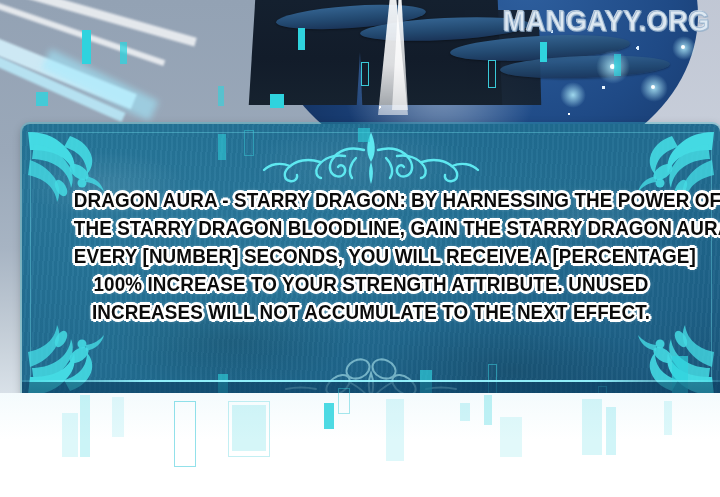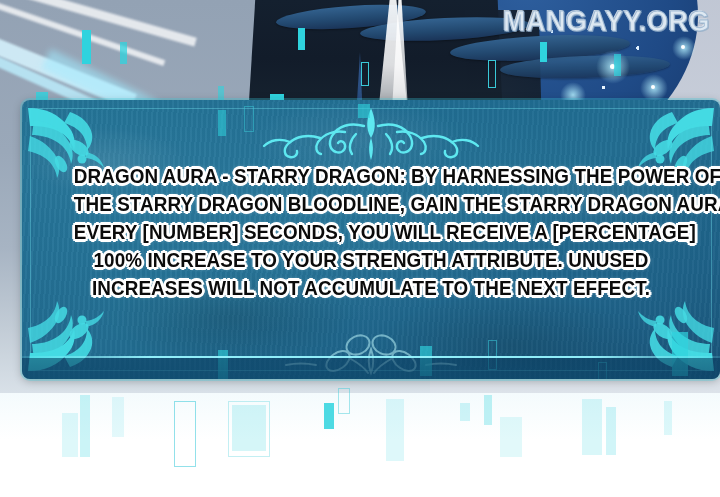--- a/index.html
+++ b/index.html
@@ -93,21 +93,21 @@
   .sparkglow { position:absolute; border-radius:50%;
     background:radial-gradient(circle, rgba(180,240,255,.85) 0%, rgba(180,240,255,0) 70%); }
 
   
   .glyph { position:absolute; }
   .glyph.fill { background:#2fd3de; }
   .glyph.out  { border:1.5px solid #39c9d8; background:transparent; }
 
   
   .panel {
-    position:absolute; left:22px; top:100px; width:698px; height:279px;
+    position:absolute; left:22px; top:124px; width:698px; height:279px;
     background:
       radial-gradient(ellipse at 20% 30%, rgba(70,150,180,.35) 0%, rgba(70,150,180,0) 55%),
       radial-gradient(ellipse at 78% 70%, rgba(40,110,150,.35) 0%, rgba(40,110,150,0) 55%),
       linear-gradient(160deg, #1f6f92 0%, #1d6a90 25%, #236f93 50%, #1b5f85 78%, #174f74 100%);
     overflow:hidden;
     box-shadow:0 0 0 2px rgba(60,210,225,.30), 0 2px 10px rgba(0,0,0,.28);
     border-radius:8px;
   }
   
   .panel::before{

